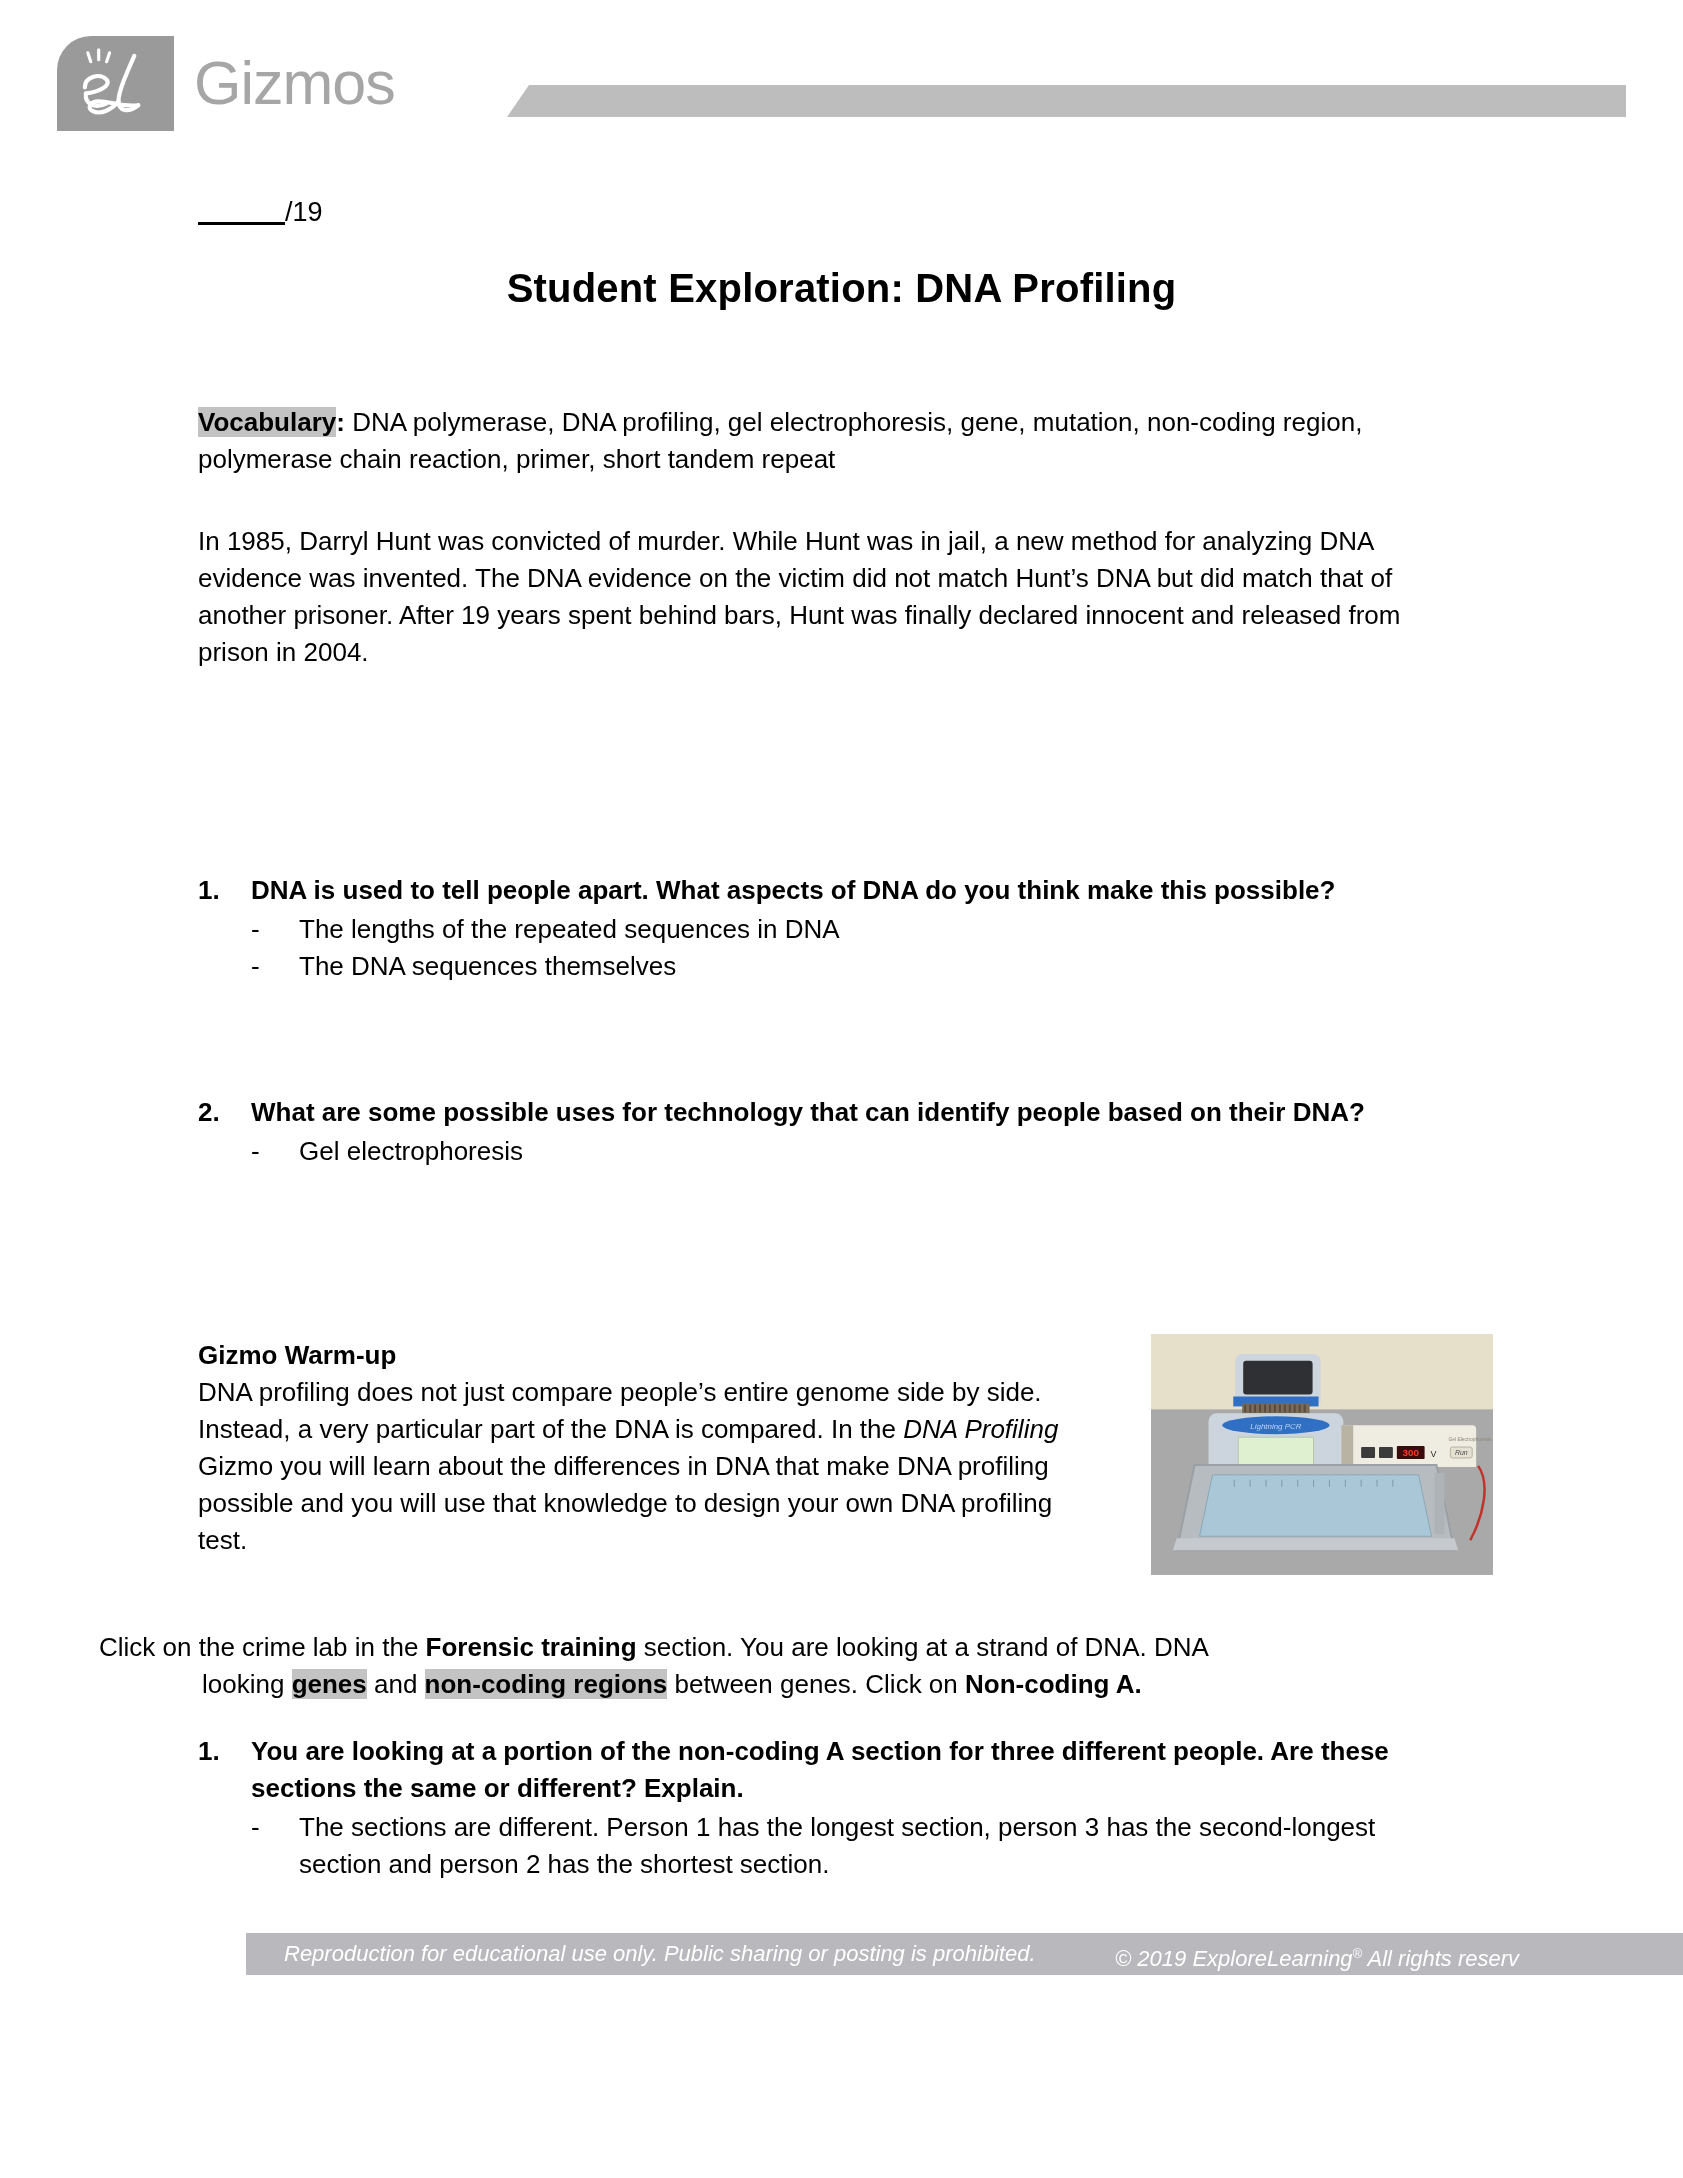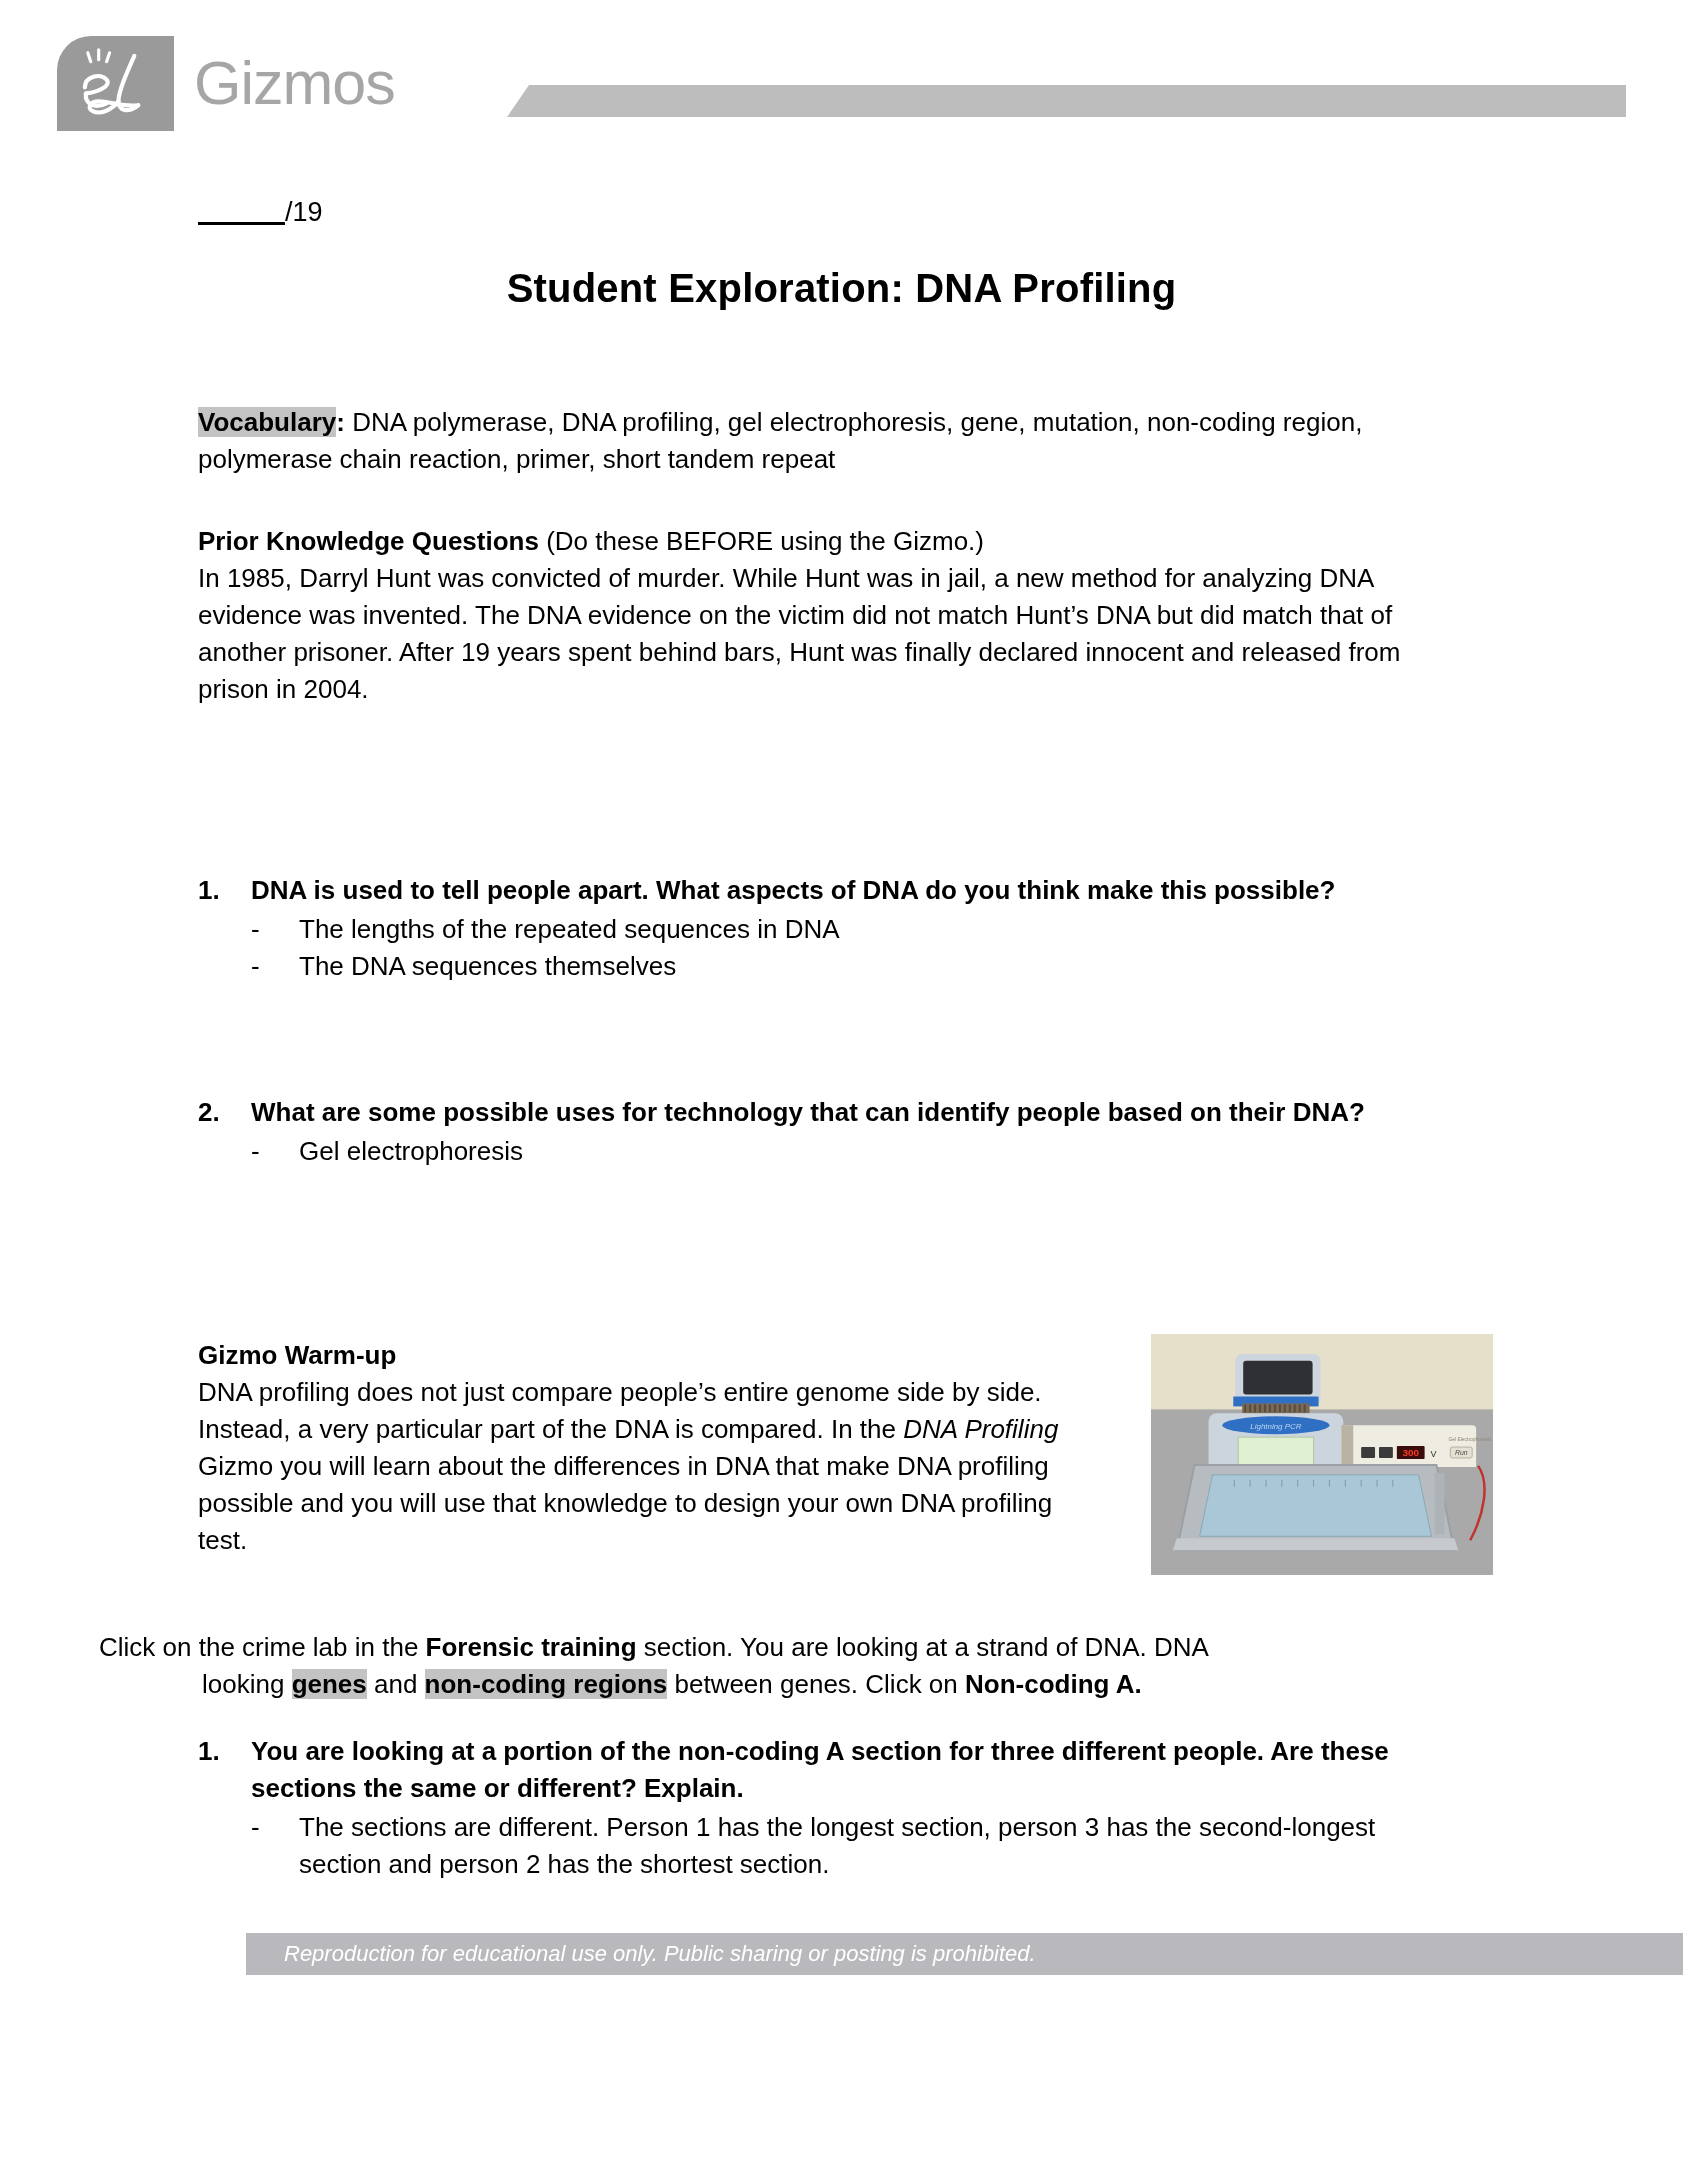--- a/index.html
+++ b/index.html
@@ -276,23 +276,20 @@
       <span class="score-blank"></span><span>/19</span>
     </div>
 
     <div class="doc-title">Student Exploration: DNA Profiling</div>
 
     <div class="block vocab">
       <b class="hl">Vocabulary</b><b>:</b><span> DNA polymerase, DNA profiling, gel electrophoresis, gene, mutation, non-coding region, polymerase chain reaction, primer, short tandem repeat</span>
     </div>
 
     <div class="block prior">
-      <div>
-        <b>Prior Knowledge Questions</b><span> (Do these BEFORE using the Gizmo.)</span>
-      </div>
       <div>In 1985, Darryl Hunt was convicted of murder. While Hunt was in jail, a new method for analyzing DNA evidence was invented. The DNA evidence on the victim did not match Hunt’s DNA but did match that of another prisoner. After 19 years spent behind bars, Hunt was finally declared innocent and released from prison in 2004.</div>
     </div>
 
     <div class="q q1">
       <div class="q-row">
         <div class="q-num">1.</div>
         <div class="q-text">DNA is used to tell people apart. What aspects of DNA do you think make this possible?</div>
       </div>
       <div class="bullets">
         <div class="bullet-row">
@@ -420,16 +417,17 @@
           <div class="bullet-dash">-</div>
           <div class="bullet-text">The sections are different. Person 1 has the longest section, person 3 has the second-longest section and person 2 has the shortest section.</div>
         </div>
       </div>
     </div>
 
   </div>
 
   <div class="footer">
     <div class="footer-left">Reproduction for educational use only. Public sharing or posting is prohibited.</div>
+    <div class="footer-right"><span>© 2019 ExploreLearning</span><sup>®</sup><span> All rights reserv</span></div>
   </div>
 
 </div>
 
 
 </body></html>

